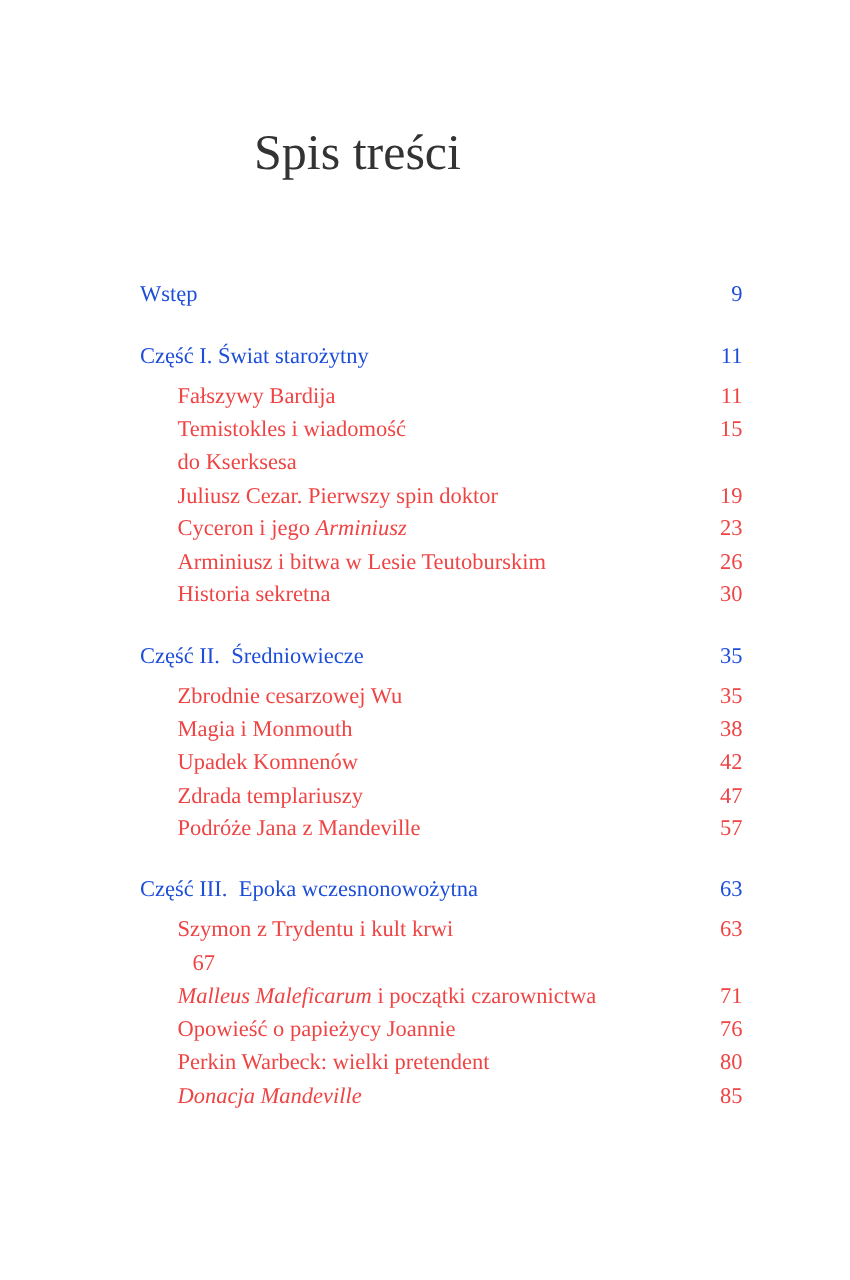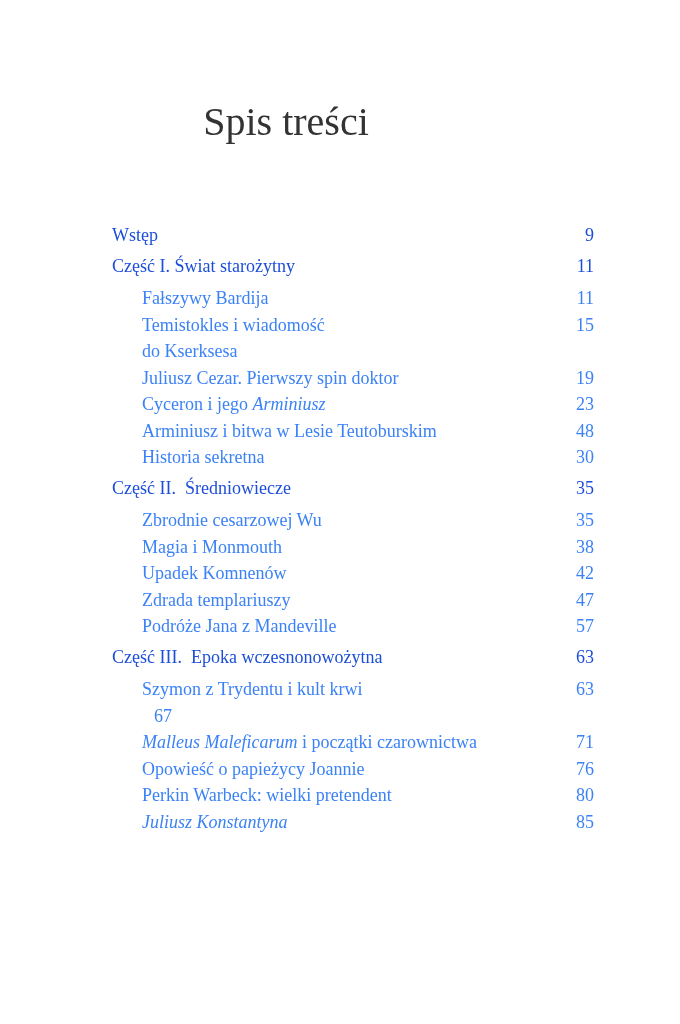--- a/index.html
+++ b/index.html
@@ -29,22 +29,22 @@
     }
     .row {
       display: flex;
       justify-content: space-between;
       align-items: baseline;
       font-size: 18px;
       line-height: 26.5px;
     }
     .row .pg { text-align: right; min-width: 30px; }
     .section { font-weight: normal; color: #1d4ed8; align-items: flex-end; }
-    .entry { padding-left: 30px; color: #3b82f6; justify-content: space-between; }
-    .gap-top { margin-top: 4px; }
+    .entry { padding-left: 30px; color: #ef4444; justify-content: space-between; }
+    .gap-top { margin-top: 22px; }
     .gap-sub { margin-top: 6px; }
     .it { font-style: italic; }
     .wrapline { display: block; }
   </style>
 </head>
 <body>
 
 <h1 class="page-title">Spis treści</h1>
 
 <div class="toc">
@@ -72,21 +72,21 @@
   <div class="row entry">
     <span>Juliusz Cezar. Pierwszy spin doktor</span>
     <span class="pg">19</span>
   </div>
   <div class="row entry">
     <span><span>Cyceron i jego </span><span class="it">Arminiusz</span></span>
     <span class="pg">23</span>
   </div>
   <div class="row entry">
     <span>Arminiusz i bitwa w Lesie Teutoburskim</span>
-    <span class="pg">48</span>
+    <span class="pg">26</span>
   </div>
   <div class="row entry">
     <span>Historia sekretna</span>
     <span class="pg">30</span>
   </div>
 
   <div class="row section gap-top">
     <span style="white-space:pre">Część II.  Średniowiecze</span>
     <span class="pg">35</span>
   </div>
@@ -128,17 +128,17 @@
   </div>
   <div class="row entry">
     <span>Opowieść o papieżycy Joannie</span>
     <span class="pg">76</span>
   </div>
   <div class="row entry">
     <span>Perkin Warbeck: wielki pretendent</span>
     <span class="pg">80</span>
   </div>
   <div class="row entry">
-    <span class="it">Juliusz Konstantyna</span>
+    <span class="it">Donacja Mandeville</span>
     <span class="pg">85</span>
   </div>
 
 </div>
 
 </body></html>

